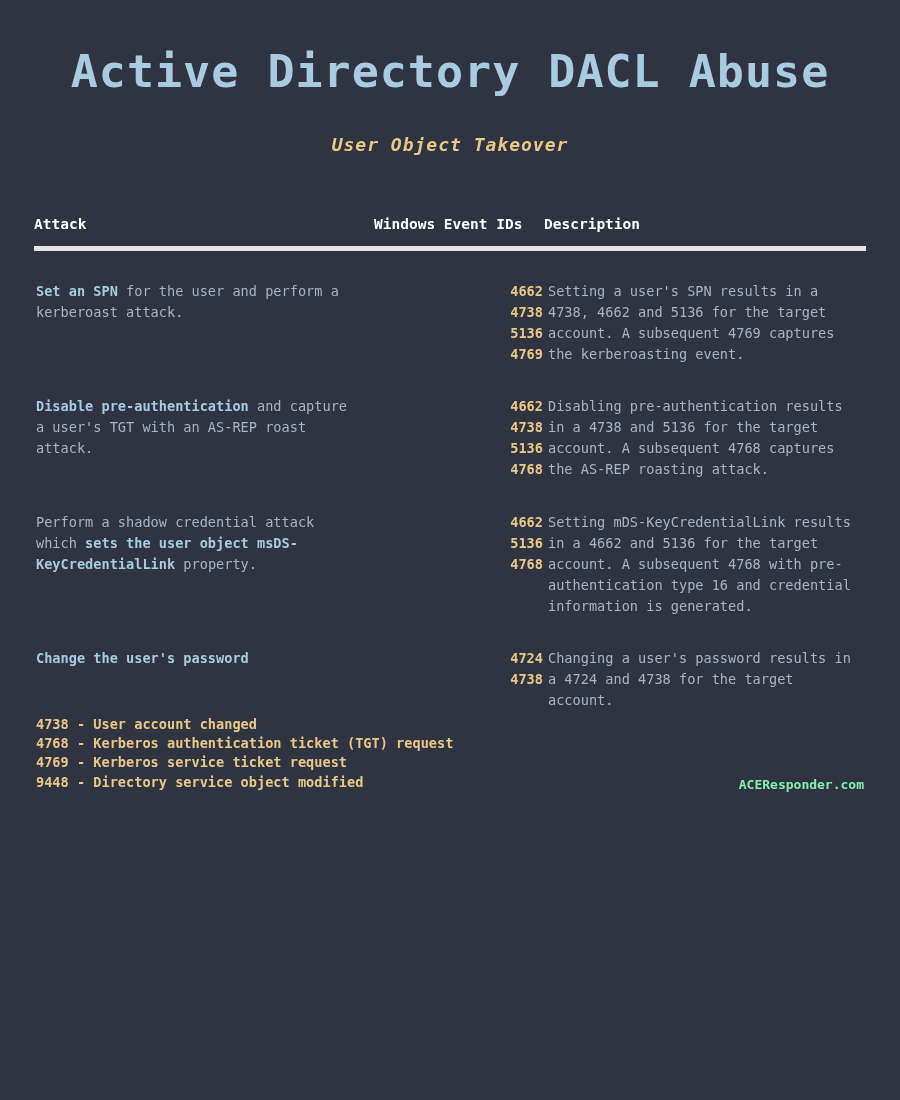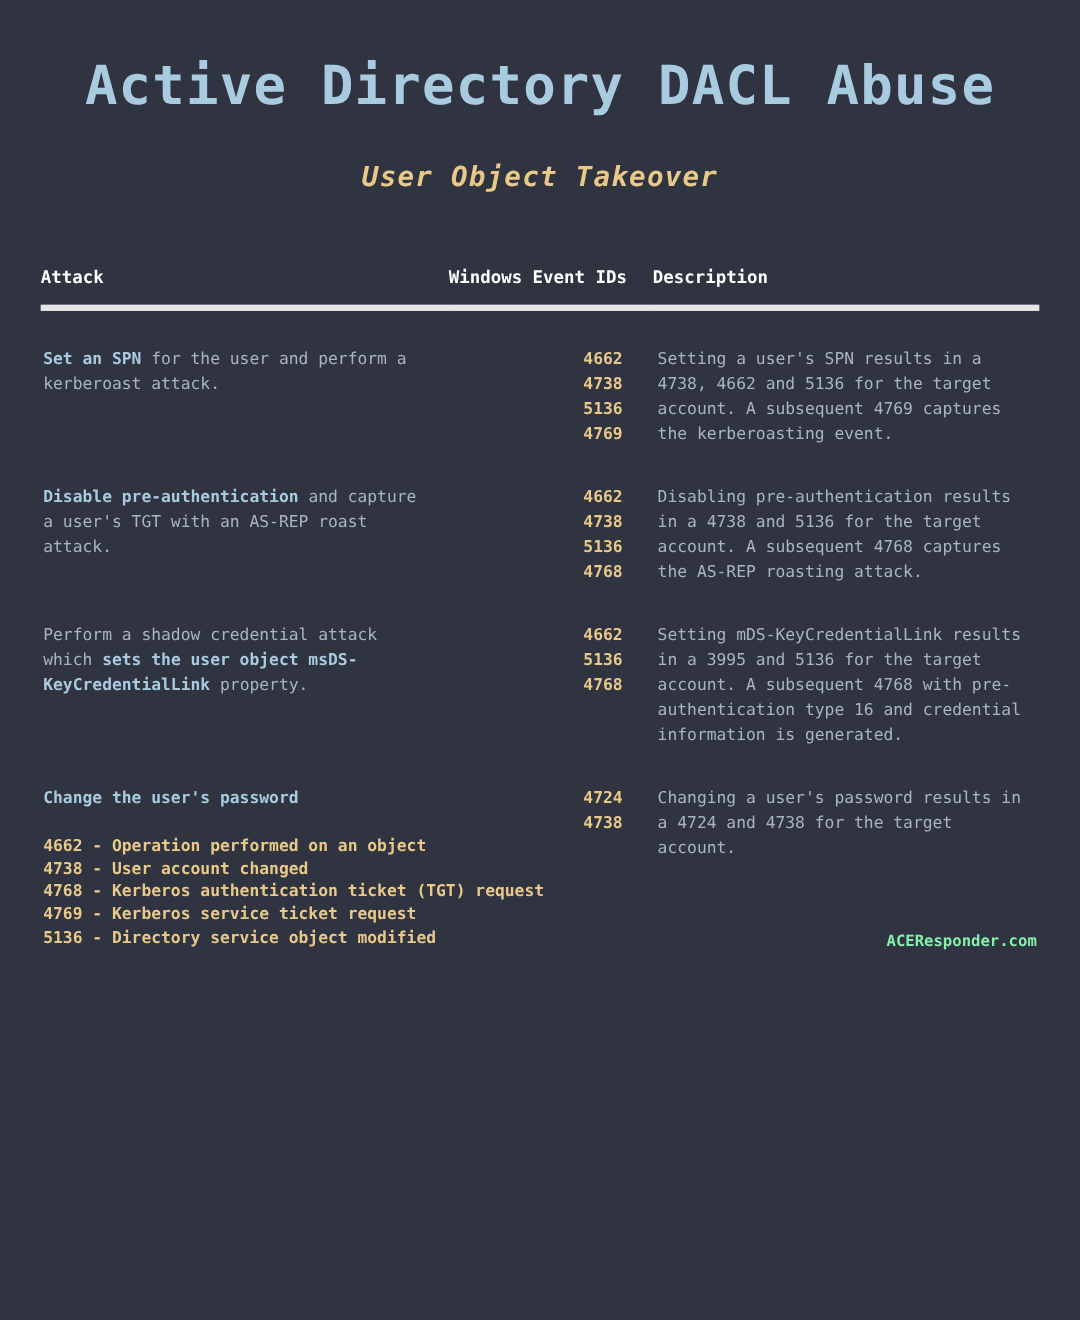--- a/index.html
+++ b/index.html
@@ -35,21 +35,21 @@
   }
   .subtitle-line1 {
     color: #e8c98a;
     font-size: 22px;
     font-weight: bold;
     letter-spacing: 1px;
     line-height: 1.5;
   }
   .subtitle-line2 {
     color: #e8c98a;
-    font-size: 23px;
+    font-size: 18px;
     font-weight: bold;
     font-style: italic;
     letter-spacing: 1px;
     line-height: 1.5;
     margin-top: 4px;
   }
 
   table.main-table {
     width: 100%;
     border-collapse: collapse;
@@ -78,21 +78,21 @@
   td.c-attack {
     color: #a8b4c4;
     padding-left: 2px;
     padding-right: 20px;
     margin-left: 25px;
   }
   td.c-attack b { color: #a8cbe0; font-weight: bold; }
   td.c-events {
     color: #e8c98a;
     font-weight: bold;
-    text-align: center;
+    text-align: right;
     padding-left: 88px;
     margin-top: 40px;
   }
   td.c-events div { line-height: 1.55; }
   td.c-desc {
     color: #a8b4c4;
     padding-left: 4px;
   }
 
   .legend {
@@ -155,36 +155,35 @@
           </td>
           <td class="c-desc">Disabling pre-authentication results in a 4738 and 5136 for the target account. A subsequent 4768 captures the AS-REP roasting attack.</td>
         </tr>
         <tr>
           <td class="c-attack"><span>Perform a shadow credential attack which </span><b>sets the user object msDS-KeyCredentialLink</b><span> property.</span></td>
           <td class="c-events">
             <div>4662</div>
             <div>5136</div>
             <div>4768</div>
           </td>
-          <td class="c-desc">Setting mDS-KeyCredentialLink results in a 3995 and 5136 for the target account. A subsequent 4768 with pre-authentication type 16 and credential information is generated.</td>
+          <td class="c-desc">Setting mDS-KeyCredentialLink results in a 4662 and 5136 for the target account. A subsequent 4768 with pre-authentication type 16 and credential information is generated.</td>
         </tr>
         <tr>
           <td class="c-attack"><b>Change the user's password</b></td>
           <td class="c-events">
             <div>4724</div>
             <div>4738</div>
           </td>
           <td class="c-desc">Changing a user's password results in a 4724 and 4738 for the target account.</td>
         </tr>
       </tbody>
   </table>
 
   <div class="legend" id="legend">
-      <div>4662 - Operation performed on an object</div>
       <div>4738 - User account changed</div>
       <div>4768 - Kerberos authentication ticket (TGT) request</div>
       <div>4769 - Kerberos service ticket request</div>
-      <div>5136 - Directory service object modified</div>
+      <div>9448 - Directory service object modified</div>
     </div>
 
   <div class="brand">ACEResponder.com</div>
 
 </div>
 
 </body></html>

